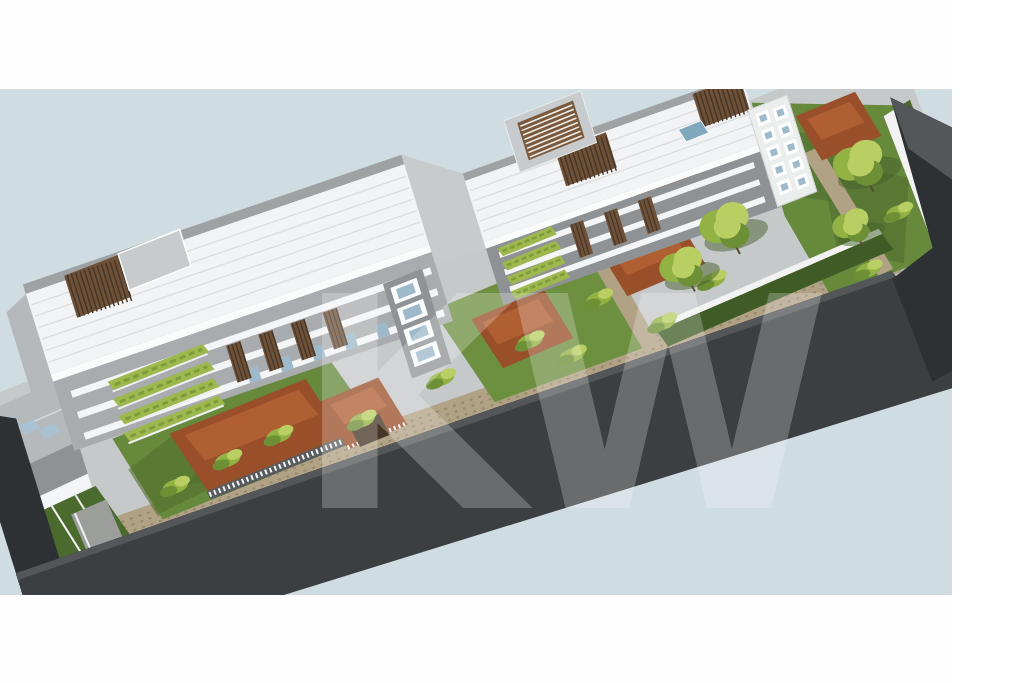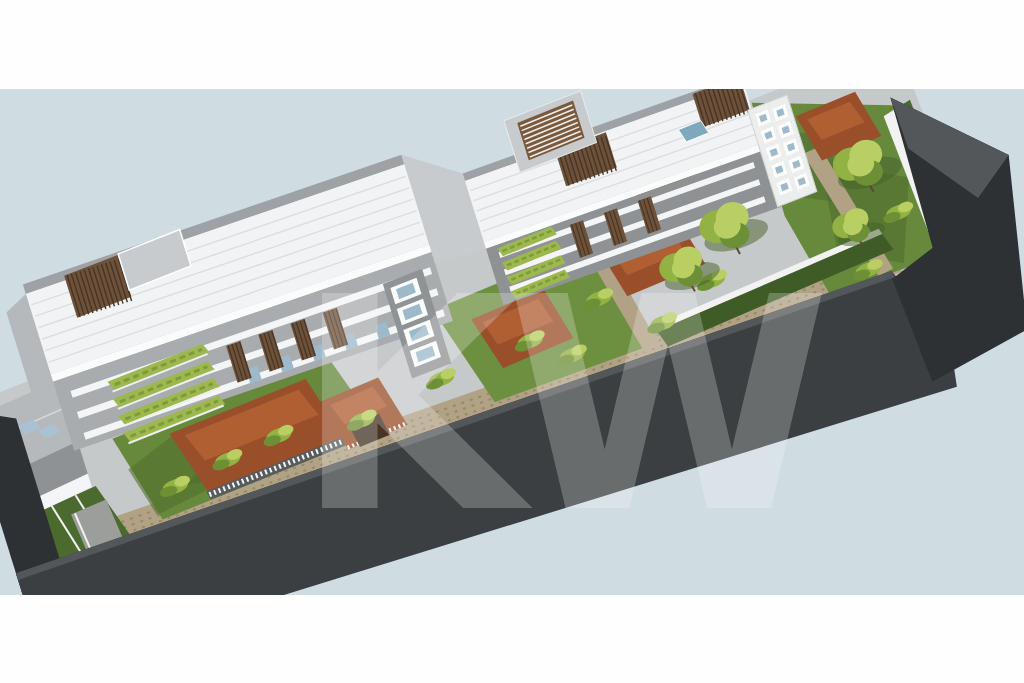--- a/index.html
+++ b/index.html
@@ -1,16 +1,16 @@
 <!DOCTYPE html>
 <html style="--c-margin: #fefefe; --c-sky: #cfdde2; --c-ground: #c6c9ca; --c-dark1: #2e3133; --c-dark2: #3c3f41; --c-dark3: #54575a; --c-roofWhite: #f2f3f4; --c-roofRib: #dcdedf; --c-roofTrim: #9fa2a4; --c-fascia: #fafbfb; --c-gableGray: #b6b9bb; --c-wallLight: #c8cbcd; --c-wallMid: #a9acae; --c-wallDark: #8f9294; --c-towerGray: #909395; --c-towerWhite: #eceeee; --c-slabWhite: #f4f5f6; --c-glassBlue: #9db9ca; --c-skylightBlue: #a8c2d4; --c-poolBlue: #7fa8bd; --c-slatBrown: #6e5139; --c-slatDark: #463526; --c-louverBrown: #7a5a3e; --c-terracotta: #9a4f2b; --c-terracottaLight: #b05f33; --c-terracottaDark: #7e3f22; --c-lawn: #66893c; --c-lawnDark: #4a6a2e; --c-lawnShade: #52702f; --c-lawnBright: #6d9040; --c-hedge: #3f5c26; --c-planter: #9db84e; --c-planterDark: #7f9c3a; --c-foliage: #93b244; --c-foliageLight: #b9cf63; --c-foliageDark: #6d8f35; --c-treeShadow: #44602a; --c-trunk: #5d4a33; --c-path: #b1a285; --c-pathSpeckle: #97896c; --c-whiteWall: #f2f2f2; --c-slatFence: #585b5d; --c-ramp: #9b9e9b; --c-watermark: #ffffff;"><head>
 <meta charset="utf-8">
 <style>
   html,body{margin:0;padding:0;background:#fff;}
-  .stage{position:relative;width:1024px;height:683px;overflow:hidden;background:var(--c-margin,#fff);
+  .stage{position:relative;width:952px;height:683px;overflow:hidden;background:var(--c-margin,#fff);
          font-family:"Liberation Sans",sans-serif;}
   svg{position:absolute;left:0;top:0;display:block;}
   .wm{font-family:"DejaVu Sans","Liberation Sans",sans-serif;font-weight:700;font-size:295px;
       letter-spacing:-18px;fill:var(--c-watermark,#ffffff);opacity:.23;}
   polygon,rect,ellipse,circle,line,path{shape-rendering:auto;}
 </style>
 </head>
 <body>
 
 <div class="stage">

